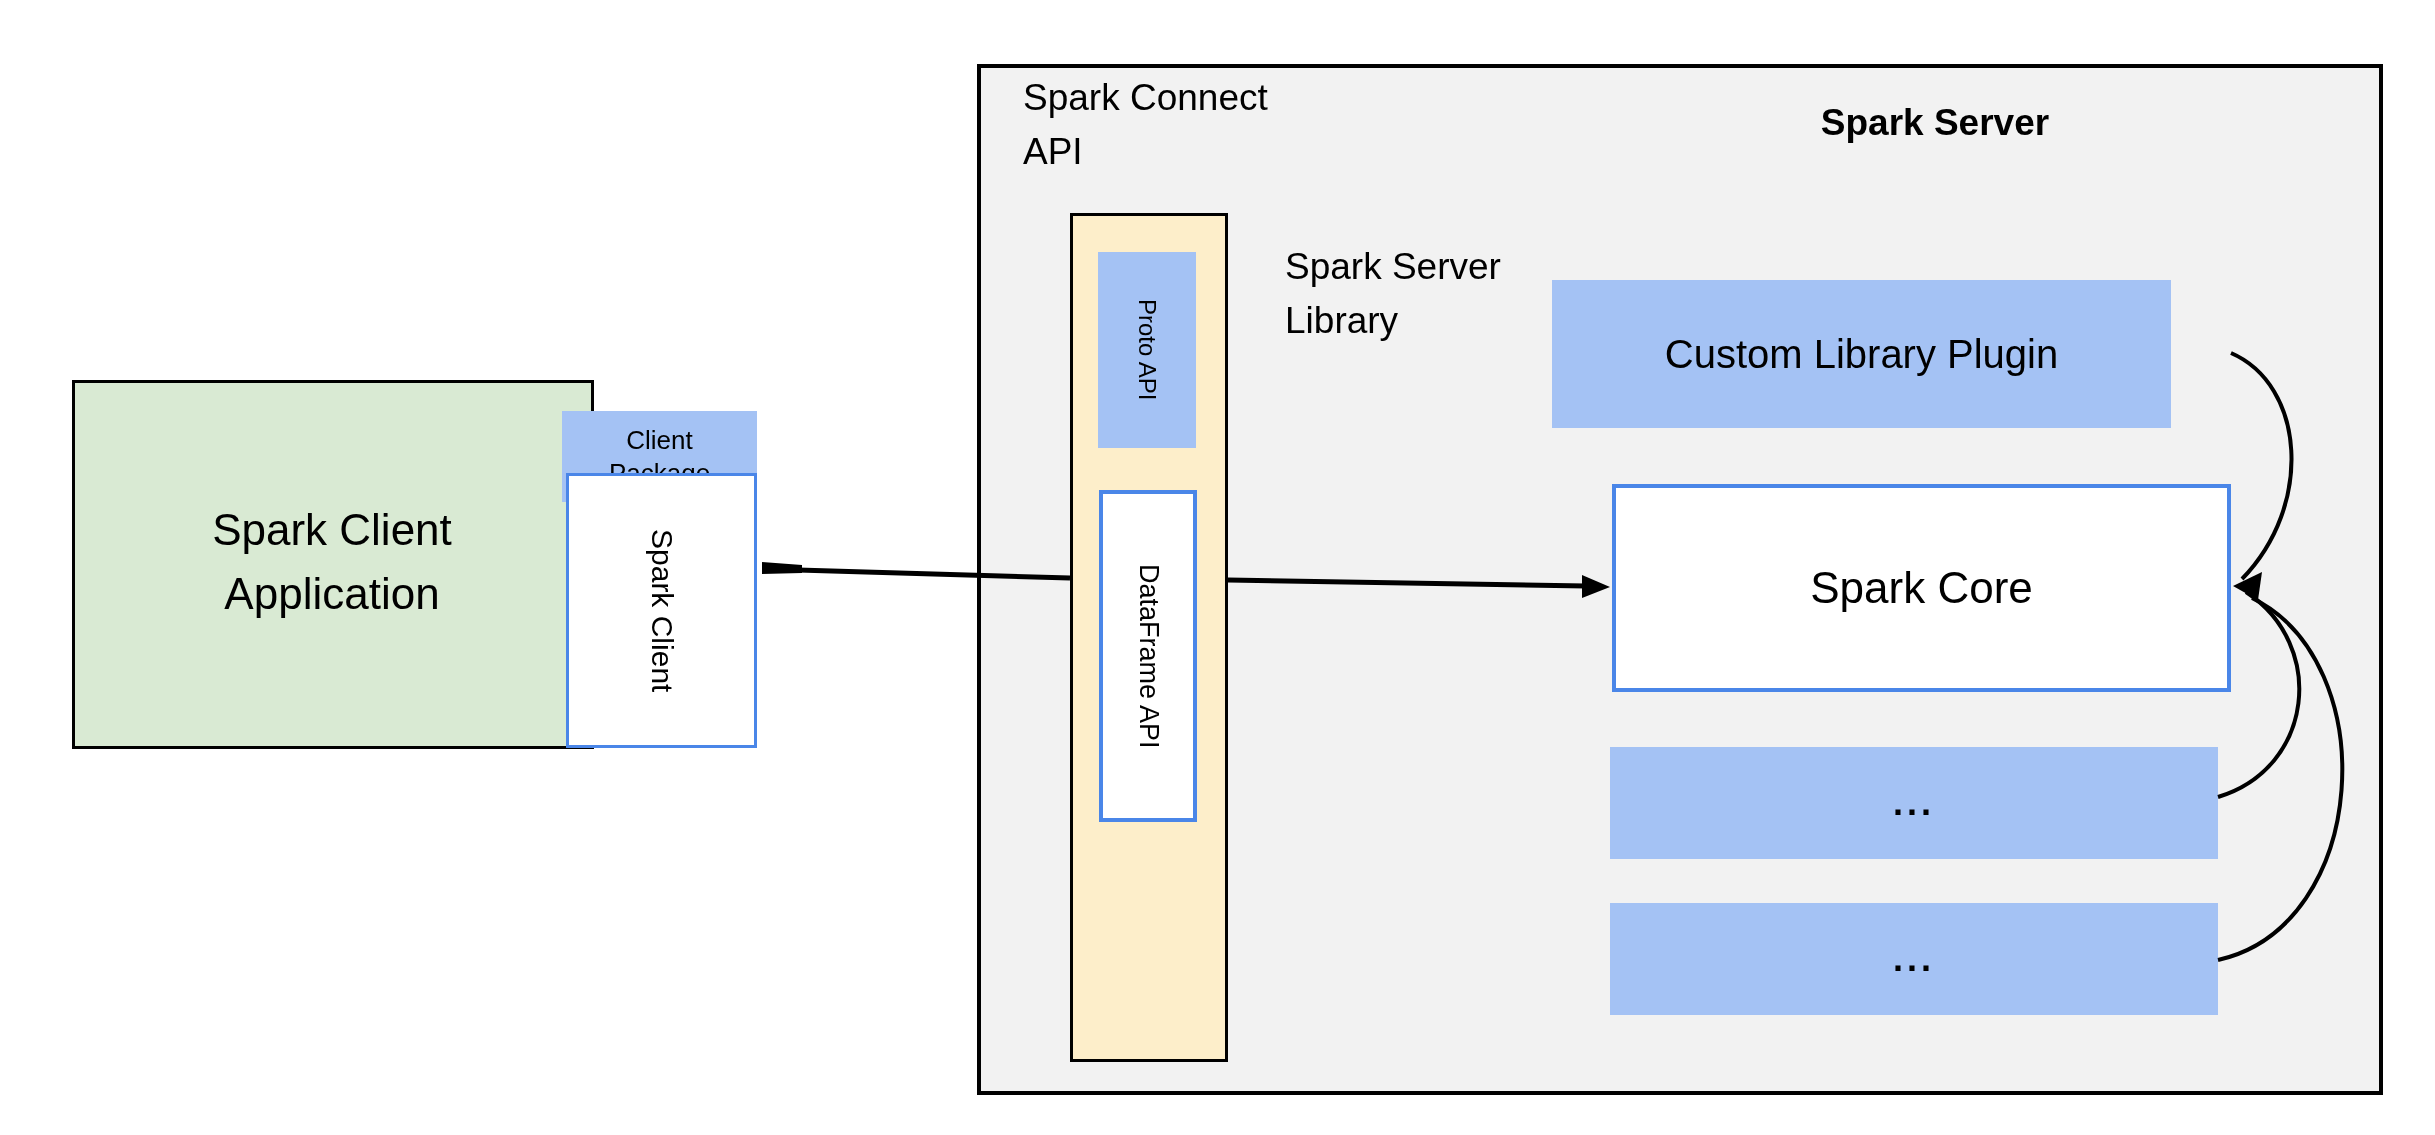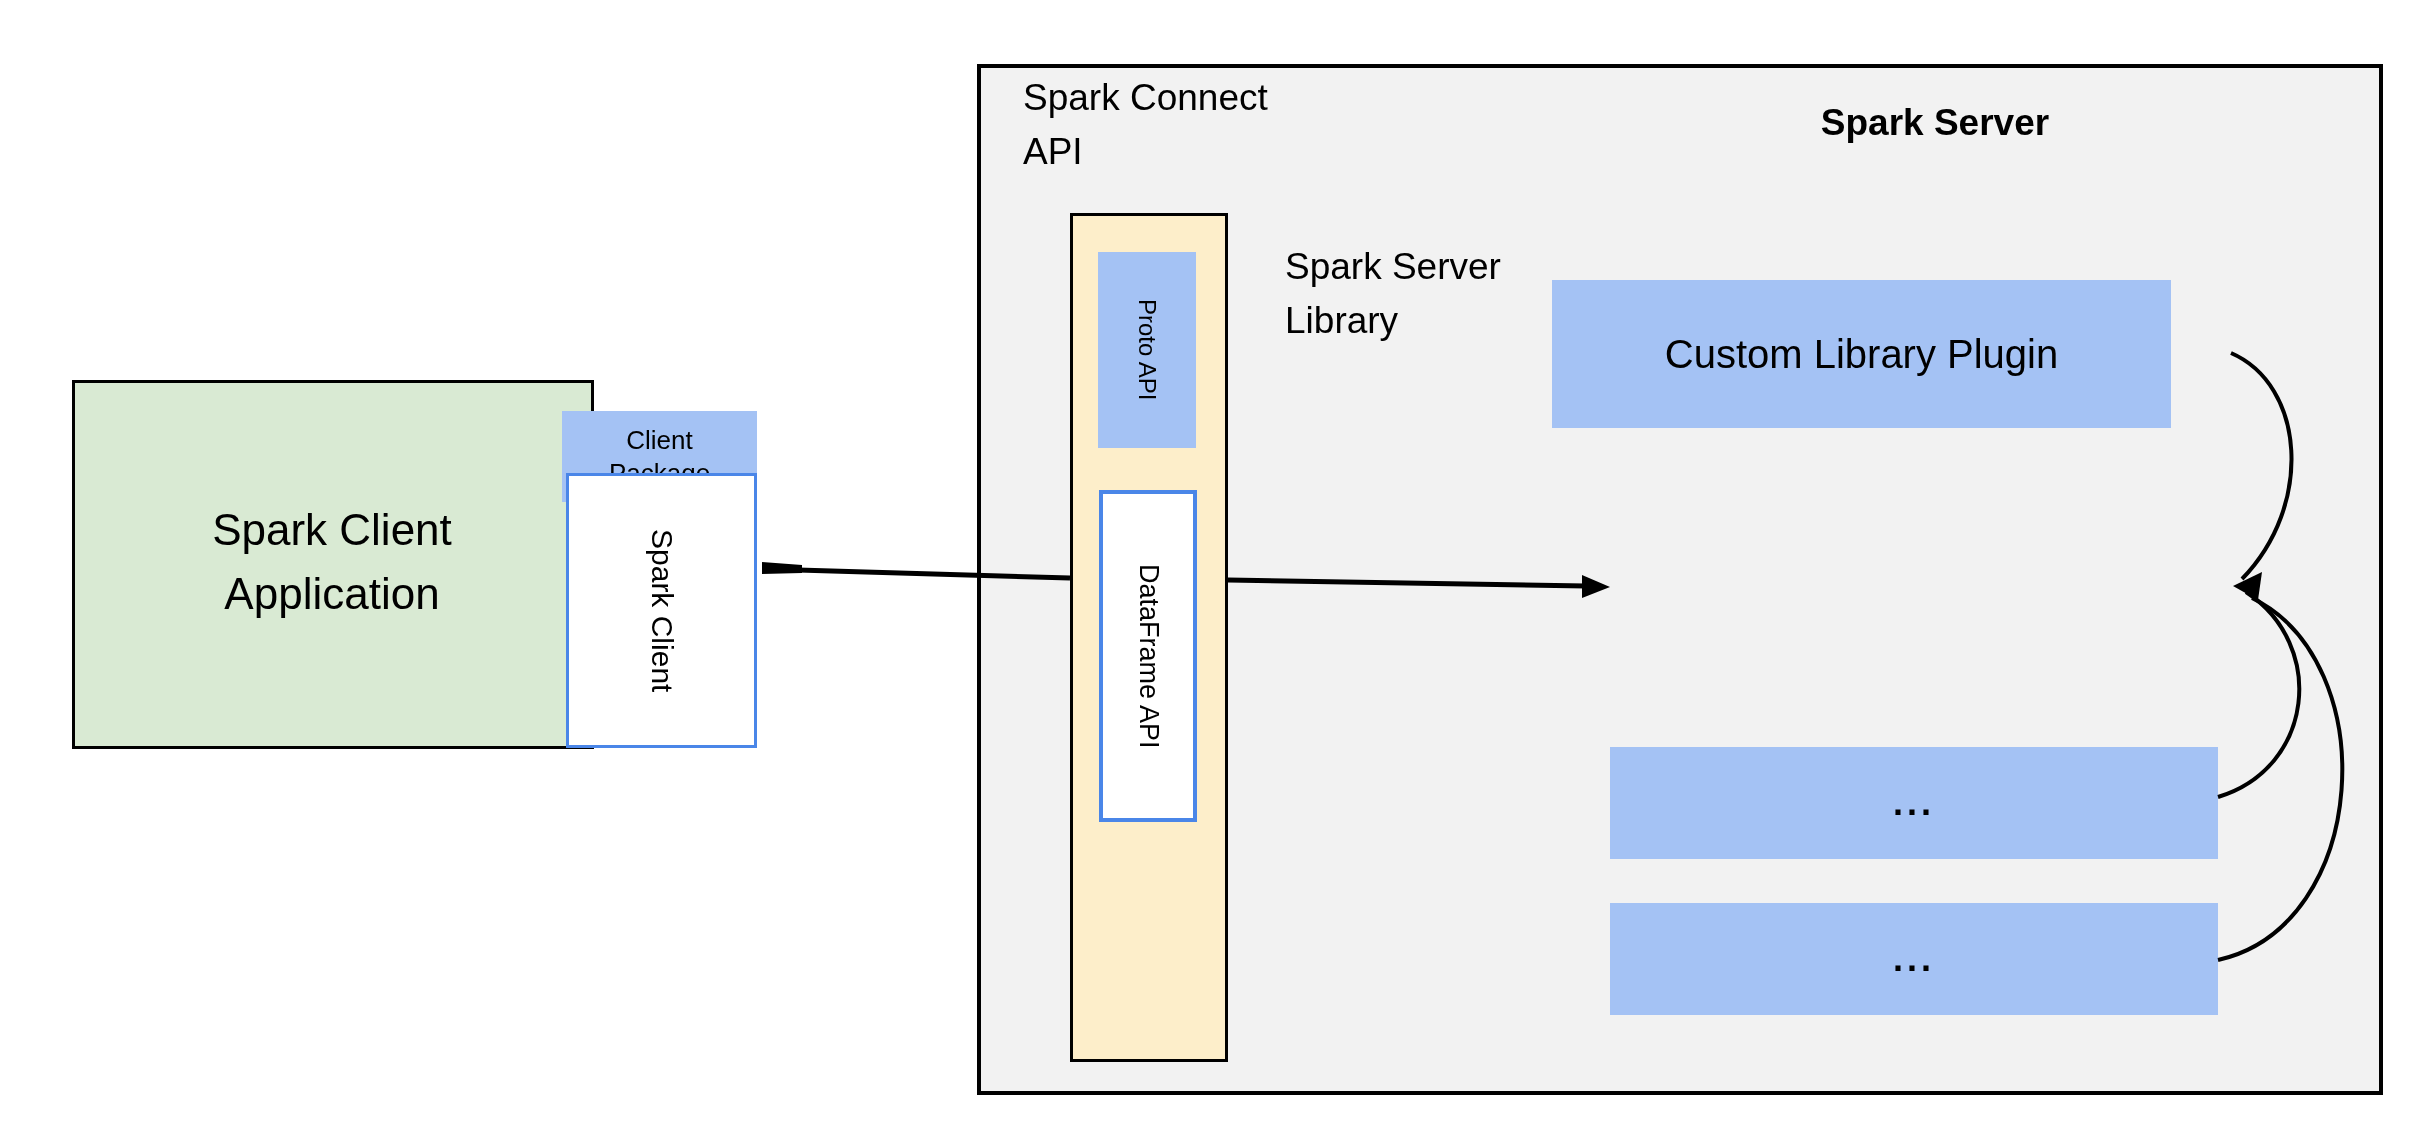--- a/index.html
+++ b/index.html
@@ -78,20 +78,23 @@
   </div>
 
   <div class="label server-library-label">Spark Server Library</div>
 
   <div class="label server-title">Spark Server</div>
 
   <div class="box fill-blue plugin center">
     <div>Custom Library Plugin</div>
   </div>
 
+  <div class="box white-blue core center">
+    <div>Spark Core</div>
+  </div>
 
   <div class="box fill-blue dots1 center">
     <div>...</div>
   </div>
   <div class="box fill-blue dots2 center">
     <div>...</div>
   </div>
 
   <svg class="connectors" viewBox="0 0 2435 1135" xmlns="http://www.w3.org/2000/svg">
 

